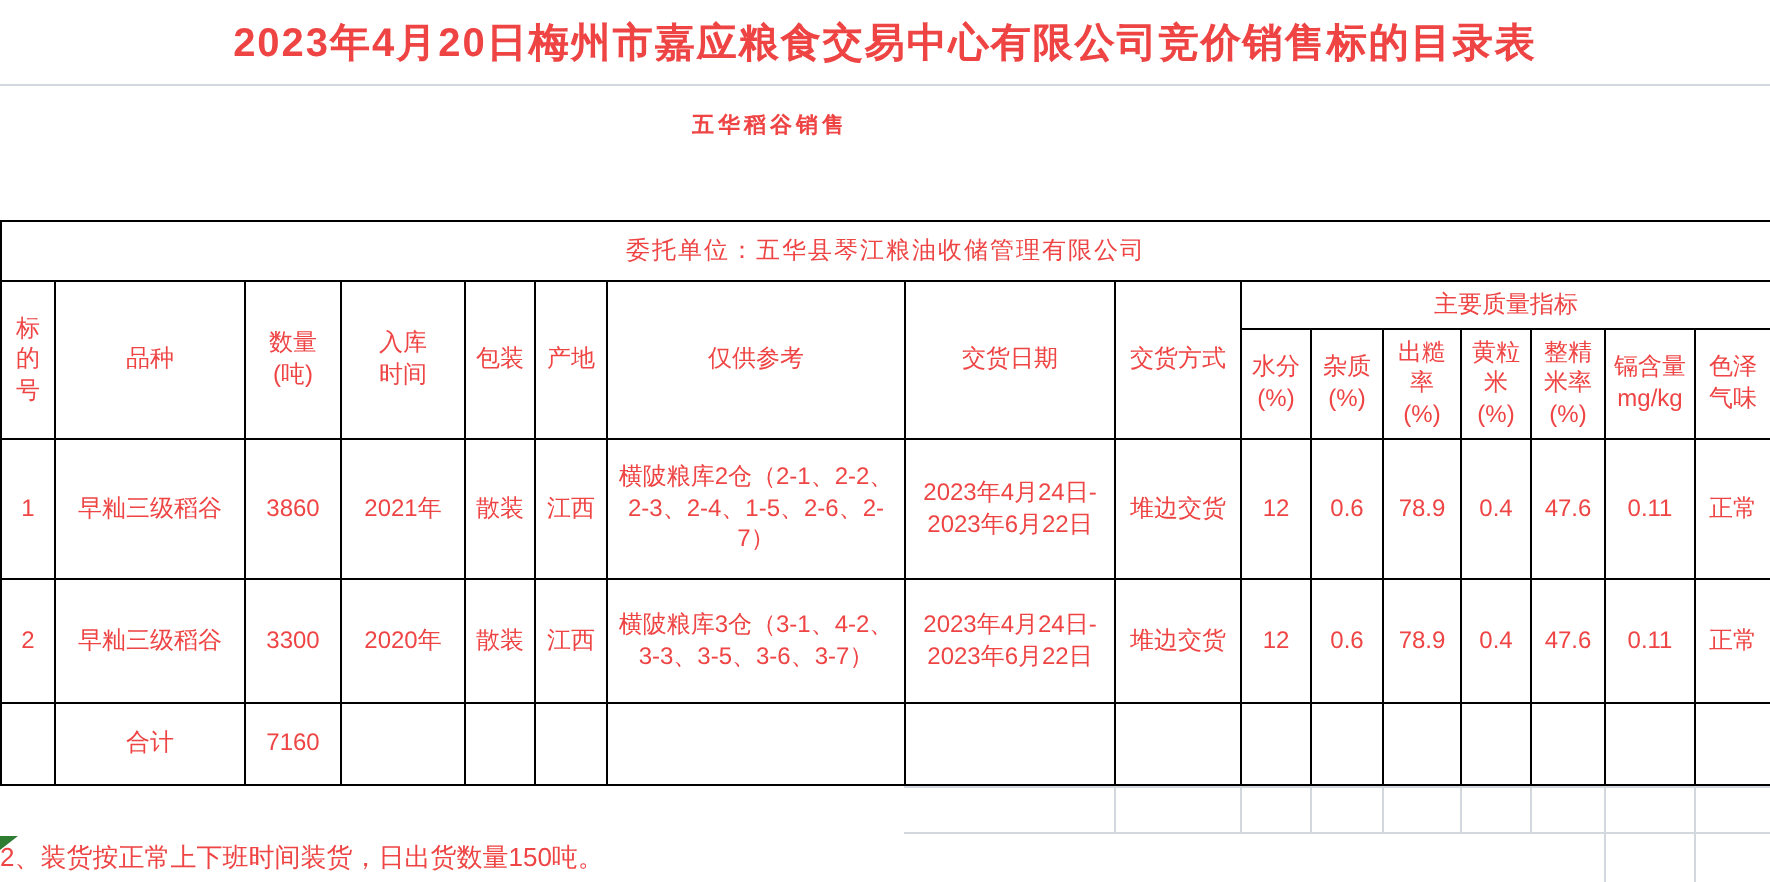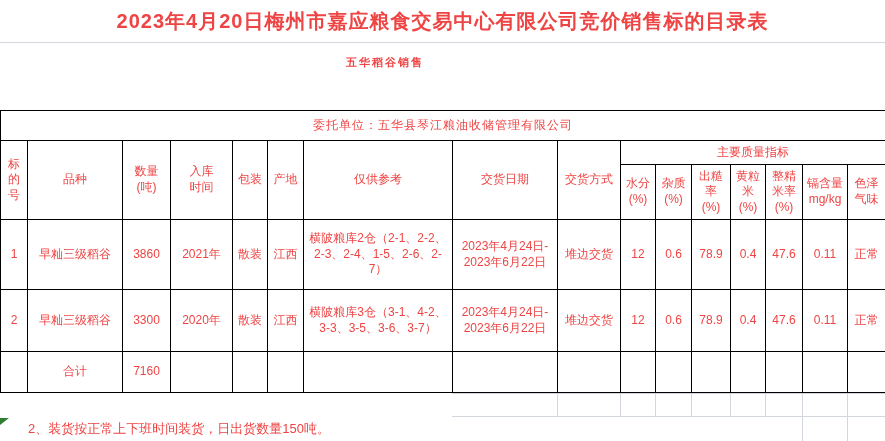--- a/index.html
+++ b/index.html
@@ -40,21 +40,21 @@
   .glh{height:1px;} .glv{width:1px;}
   
   .note1-box{
     position:absolute;left:0;top:393px;width:451px;height:23px;
     border:1px solid #000;box-sizing:border-box;
     display:flex;align-items:center;
     font-size:13px;white-space:nowrap;
   }
   .note2-row{
     position:absolute;left:0;top:417px;width:885px;height:24px;
-    display:flex;align-items:center;padding-left:28px;box-sizing:border-box;
+    display:flex;align-items:center;box-sizing:border-box;
     font-size:13px;white-space:nowrap;
   }
   .flag{
     position:absolute;left:0;top:418px;width:0;height:0;
     border-top:7px solid #2e7d32;border-right:9px solid transparent;
   }
 </style>
 </head>
 <body>
 

